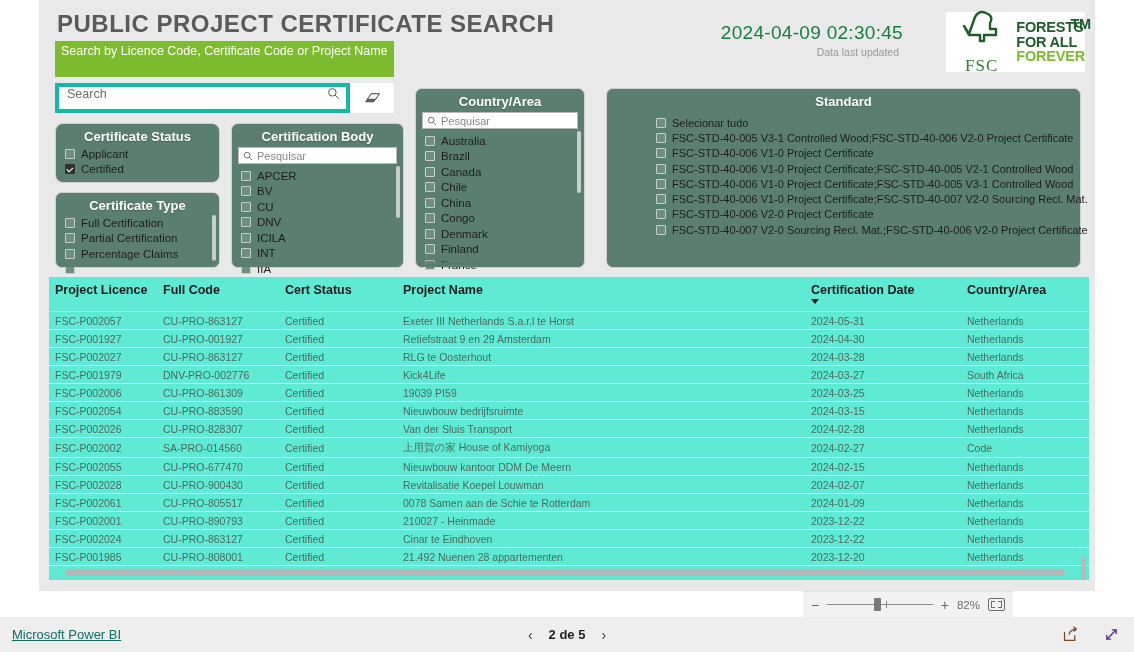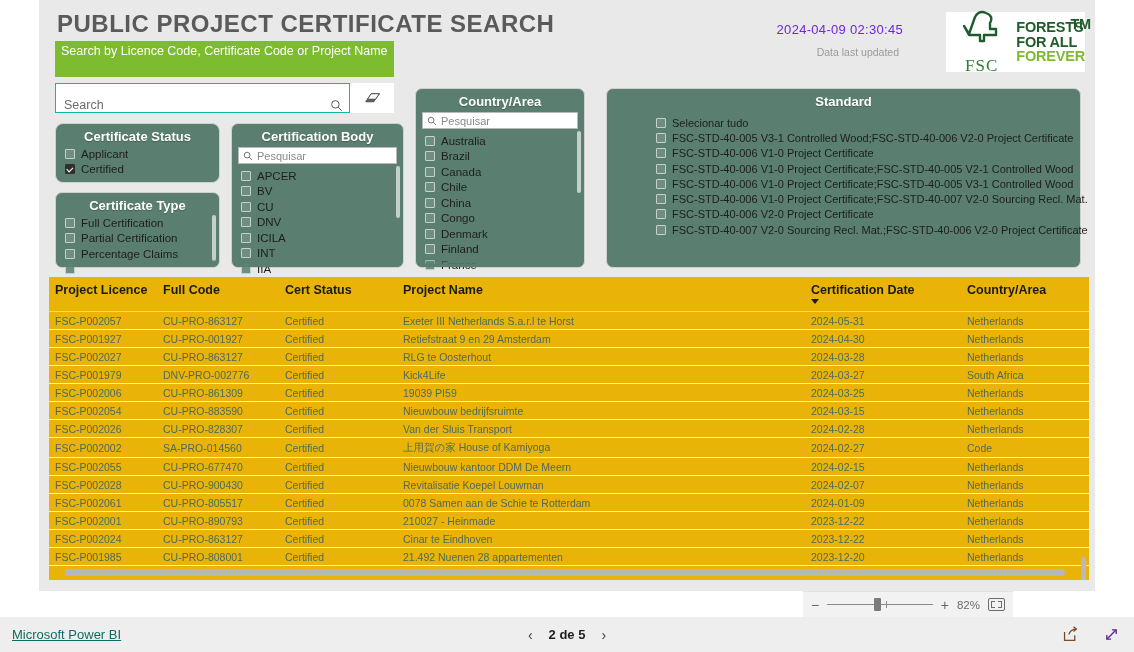--- a/index.html
+++ b/index.html
@@ -29,37 +29,37 @@
   .search-label {
     position: absolute; left: 16px; top: 41px; width: 339px; height: 36px;
     background: #7dbb2f; color: #ffffff;
     font-size: 12.5px; line-height: 15px; padding: 3px 6px 0 6px;
   }
   .search-wrap {
     position: absolute; left: 16px; top: 83px; width: 339px; height: 30px;
     background: #ffffff; display: flex; align-items: stretch;
   }
   .search-box {
-    flex: 1 1 auto; border: 1px solid #14b8a6; background:#fff;
-    display: flex; align-items: flex-end; padding: 0 6px 0 8px;
+    flex: 1 1 auto; border: 4px solid #14b8a6; background:#fff;
+    display: flex; align-items: flex-start; padding: 0 6px 0 8px;
   }
   .search-box input {
     flex: 1 1 auto; border: none; outline: none; background: transparent;
     font-size: 12.5px; color: #333; font-family: "Liberation Sans", sans-serif;
   }
   .search-box input::placeholder { color: #6b6b6b; }
   .icon-mag { width: 13px; height: 13px; flex: 0 0 auto; }
   .clear-btn {
     width: 44px; display:flex; align-items:center; justify-content:center;
     background:#fff; cursor:pointer;
   }
 
   .stamp-date {
     position: absolute; right: 192px; top: 22px; text-align: center;
-    font-size: 13px; color: #6d28d9; letter-spacing: .3px;
+    font-size: 19px; color: #15803d; letter-spacing: .3px;
   }
   .stamp-sub {
     position: absolute; right: 196px; top: 46px; text-align: center;
     font-size: 10.5px; color: #9a9a9a;
   }
   .fsc-logo {
     position: absolute; right: 10px; top: 12px;
     width: 139px; height: 60px; background: #ffffff;
     display: flex; align-items: center; padding-left: 6px; gap: 5px;
   }
@@ -119,21 +119,21 @@
 
   .fade-bottom {
     position:absolute; left:0; right:0; bottom:0; height:8px;
     background: linear-gradient(to bottom, rgba(90,127,112,0), #5a7f70 72%);
     pointer-events:none; border-radius:0 0 7px 7px;
   }
 
   
   .table-card {
     position: absolute; left: 10px; top: 277px; width: 1040px; height: 303px;
-    background: #eab308; overflow: hidden;
+    background: #5eead4; overflow: hidden;
   }
   table.grid { width: 1054px; border-collapse: collapse; table-layout: fixed; }
   table.grid th {
     text-align: left; font-size: 12.5px; font-weight: bold; color: #1a1a1a;
     padding: 6px 4px 7px 6px; border-bottom: 1px solid #d4d4d4;
     vertical-align: top; white-space: nowrap;
   }
   table.grid td {
     font-size: 10.5px; color: #4c6b5e; padding: 2.5px 4px 2.5px 6px;
     border-bottom: 1px solid #eeeeee; white-space: nowrap; overflow: hidden;

